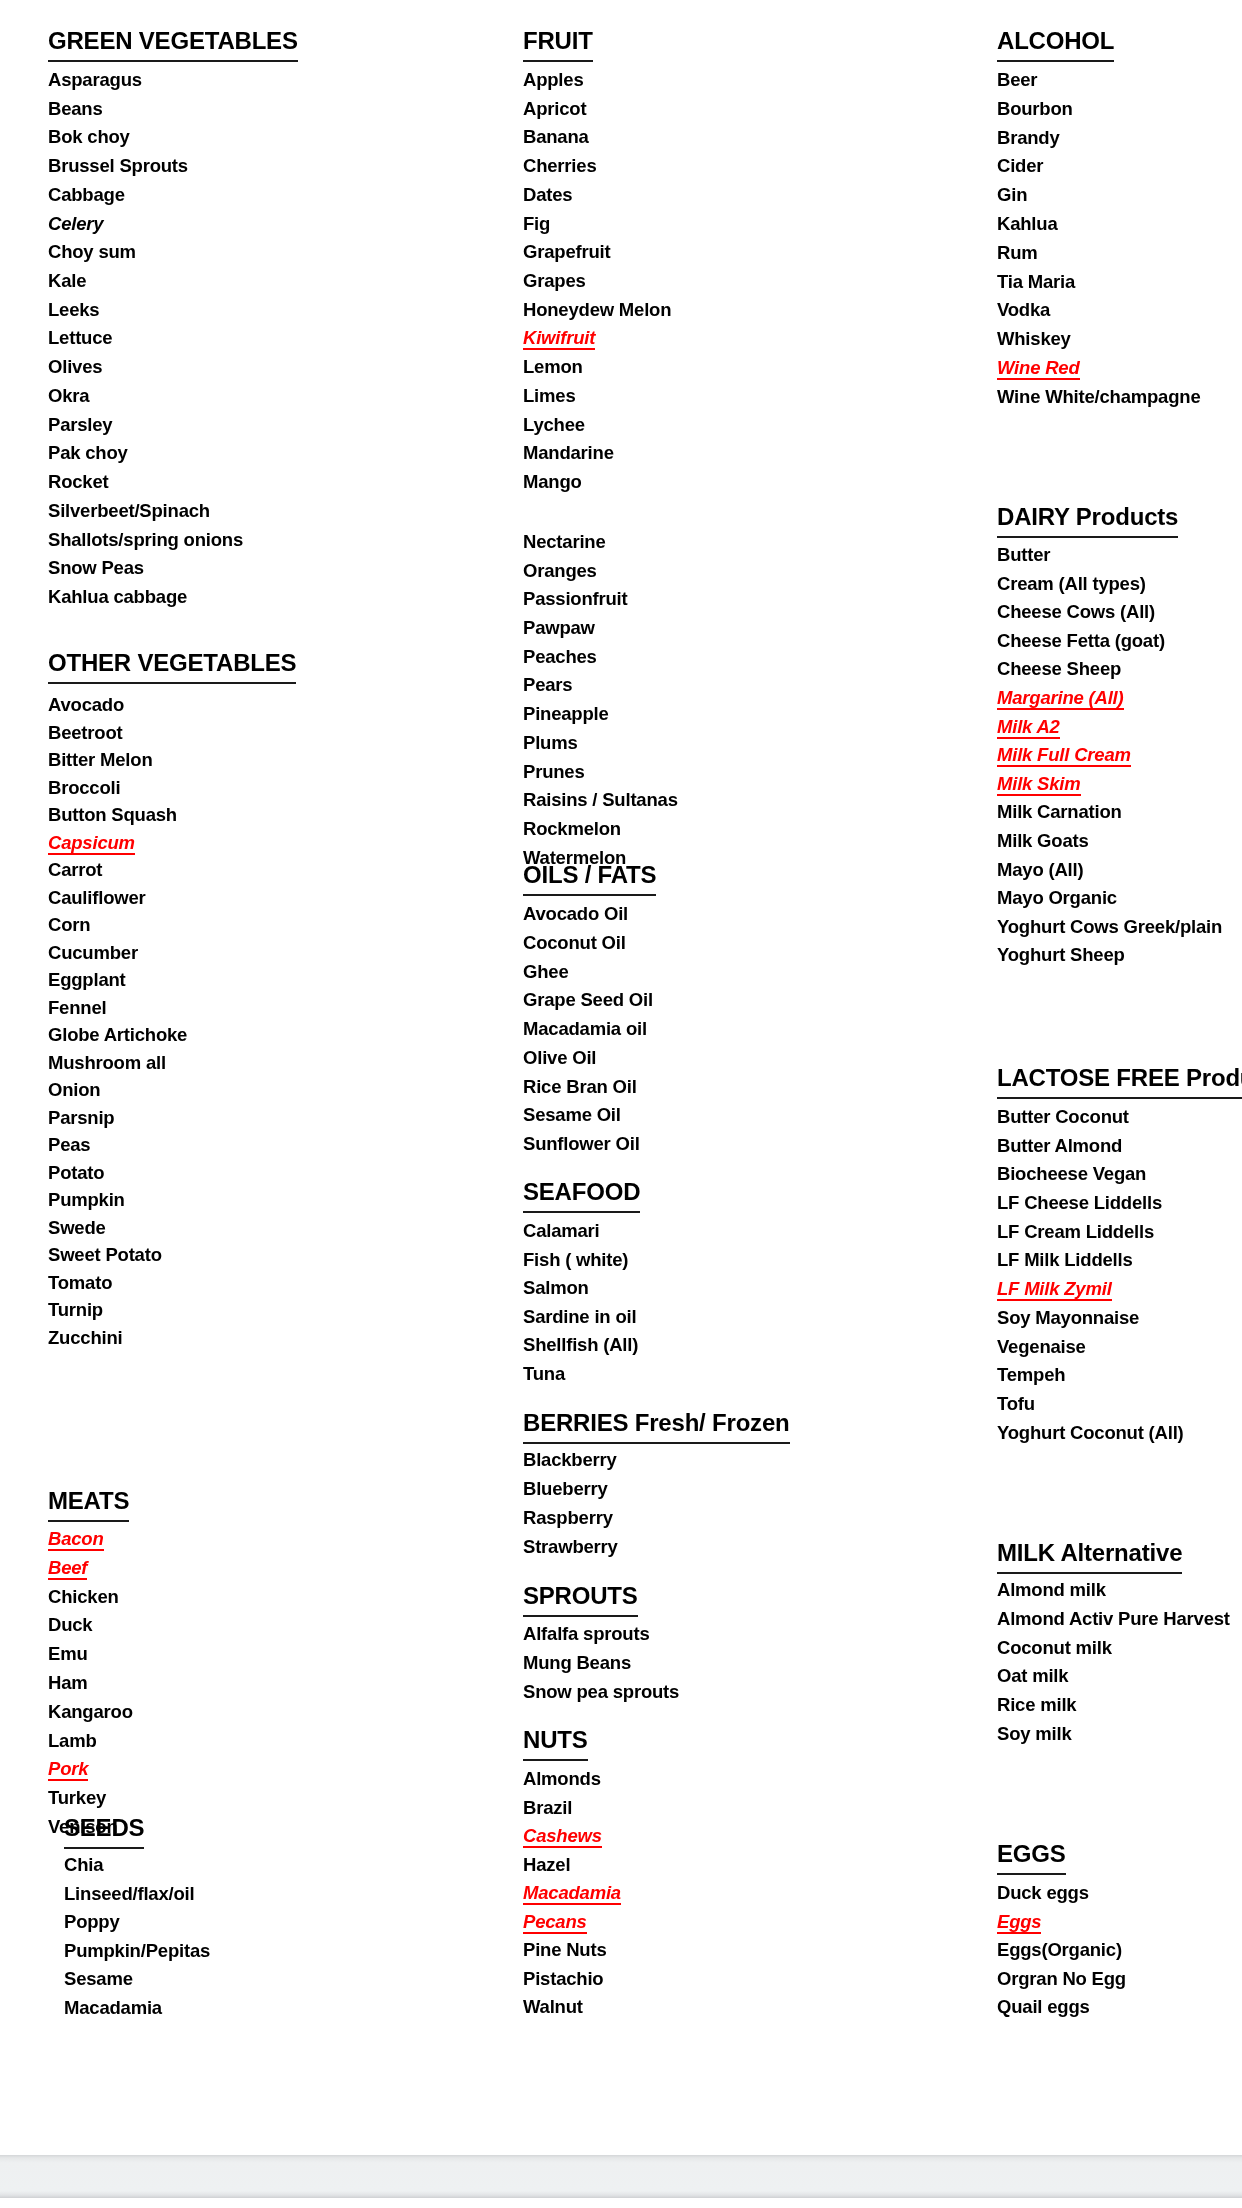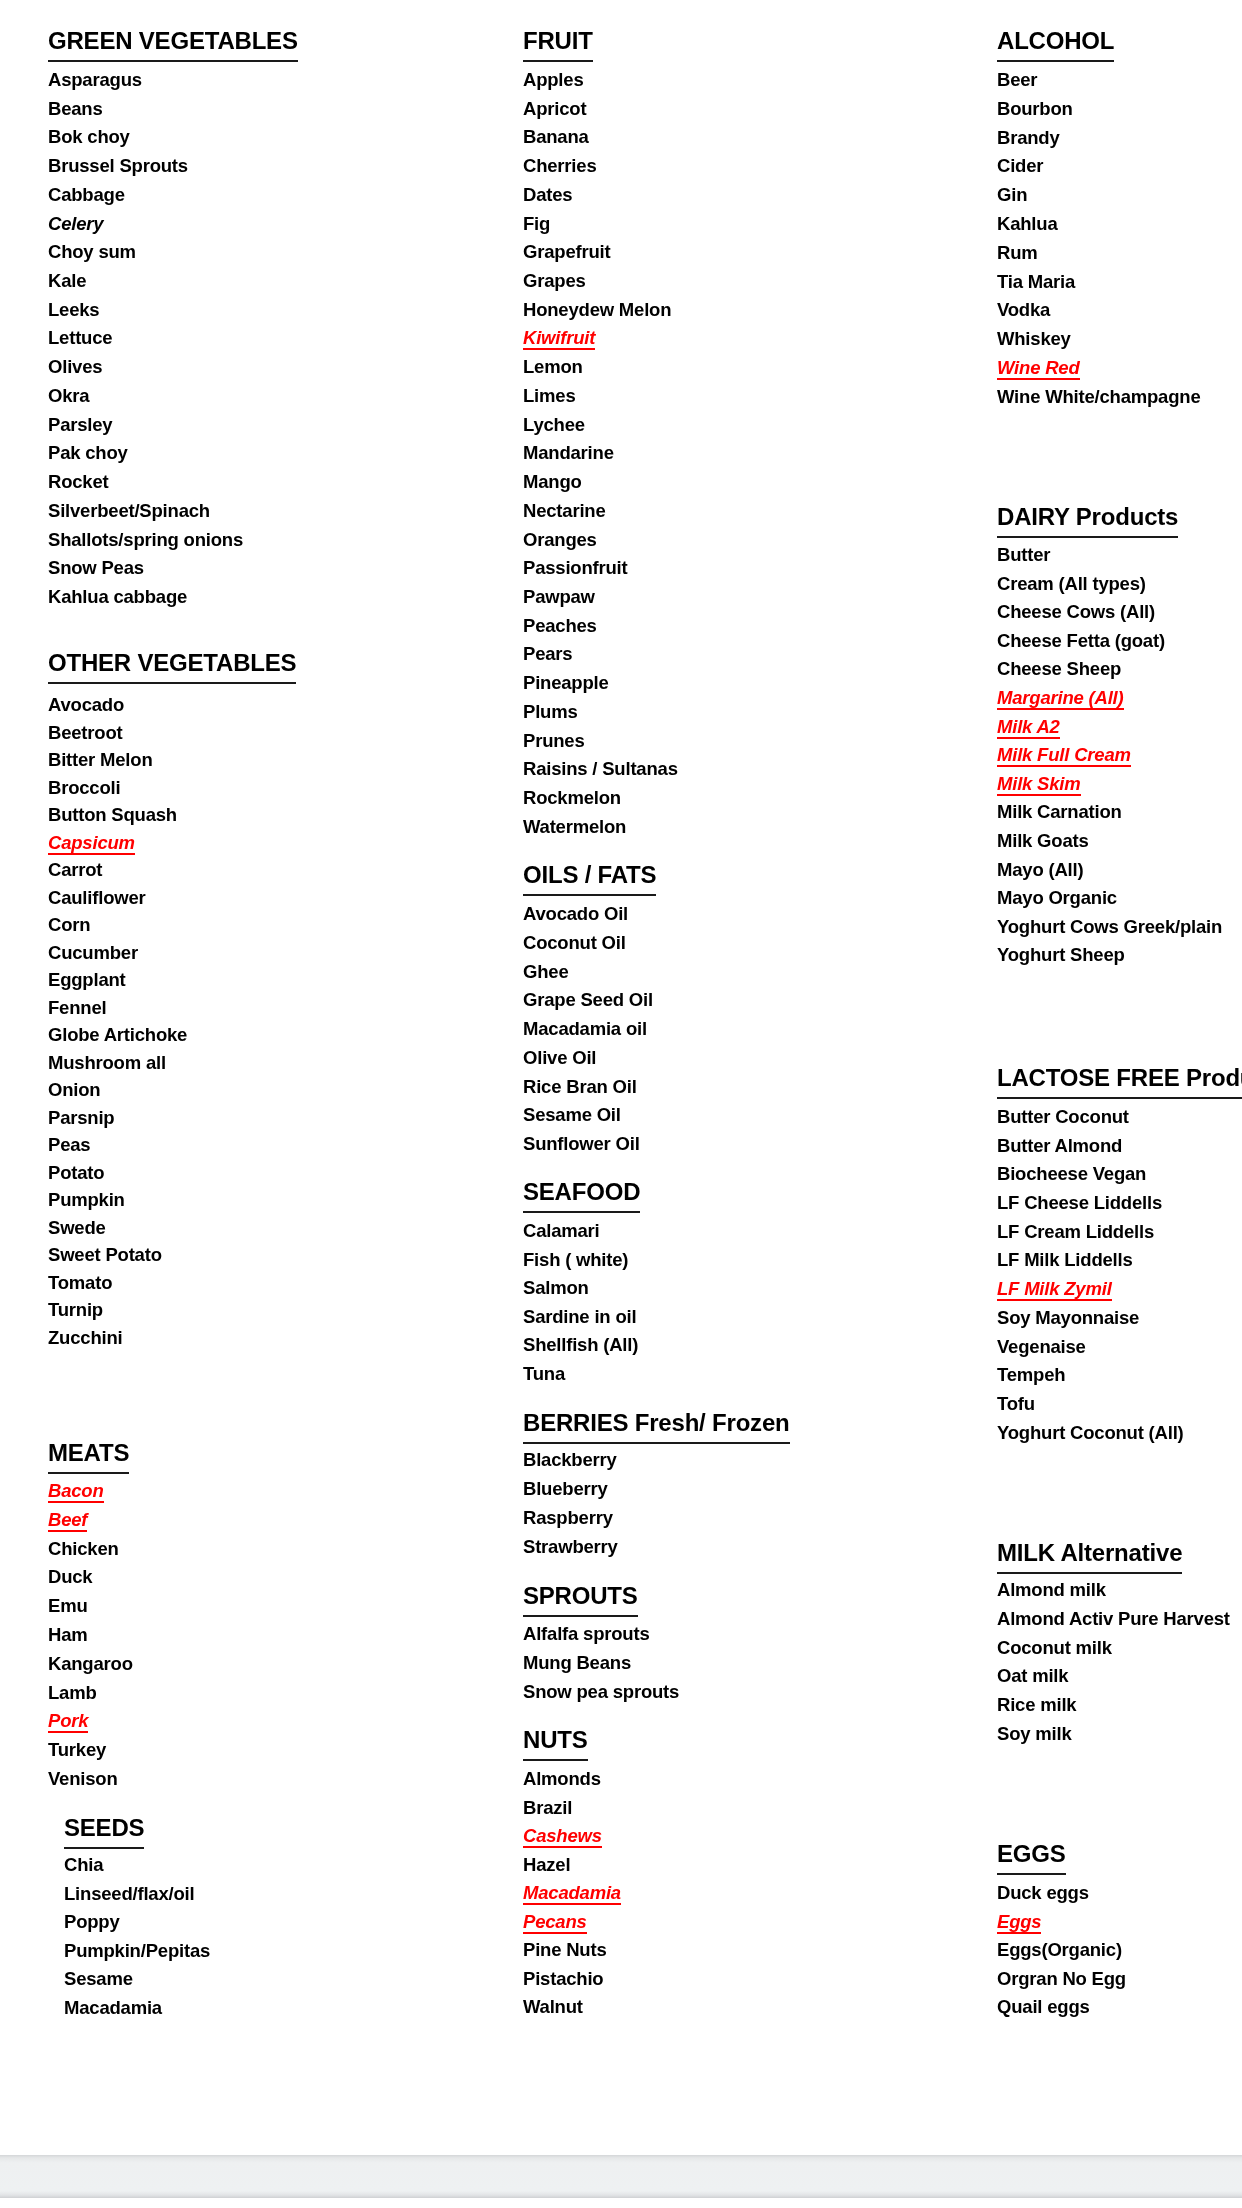--- a/index.html
+++ b/index.html
@@ -83,21 +83,21 @@
           <li class="" style="height: 27.5px; line-height: 27.5px;"><span>Parsnip</span></li>
           <li class="" style="height: 27.5px; line-height: 27.5px;"><span>Peas</span></li>
           <li class="" style="height: 27.5px; line-height: 27.5px;"><span>Potato</span></li>
           <li class="" style="height: 27.5px; line-height: 27.5px;"><span>Pumpkin</span></li>
           <li class="" style="height: 27.5px; line-height: 27.5px;"><span>Swede</span></li>
           <li class="" style="height: 27.5px; line-height: 27.5px;"><span>Sweet Potato</span></li>
           <li class="" style="height: 27.5px; line-height: 27.5px;"><span>Tomato</span></li>
           <li class="" style="height: 27.5px; line-height: 27.5px;"><span>Turnip</span></li>
           <li class="" style="height: 27.5px; line-height: 27.5px;"><span>Zucchini</span></li>
         </ul></div>
-      <div class="section" style="left: 48px; top: 1438px;"><div class="heading">MEATS</div><ul class="items" style="top: 39px;">
+      <div class="section" style="left: 48px; top: 1486px;"><div class="heading">MEATS</div><ul class="items" style="top: 39px;">
           <li class="flag" style="height: 28.8px; line-height: 28.8px;"><span>Bacon</span></li>
           <li class="flag" style="height: 28.8px; line-height: 28.8px;"><span>Beef</span></li>
           <li class="" style="height: 28.8px; line-height: 28.8px;"><span>Chicken</span></li>
           <li class="" style="height: 28.8px; line-height: 28.8px;"><span>Duck</span></li>
           <li class="" style="height: 28.8px; line-height: 28.8px;"><span>Emu</span></li>
           <li class="" style="height: 28.8px; line-height: 28.8px;"><span>Ham</span></li>
           <li class="" style="height: 28.8px; line-height: 28.8px;"><span>Kangaroo</span></li>
           <li class="" style="height: 28.8px; line-height: 28.8px;"><span>Lamb</span></li>
           <li class="flag" style="height: 28.8px; line-height: 28.8px;"><span>Pork</span></li>
           <li class="" style="height: 28.8px; line-height: 28.8px;"><span>Turkey</span></li>
@@ -122,21 +122,21 @@
           <li class="" style="height: 28.72px; line-height: 28.72px;"><span>Fig</span></li>
           <li class="" style="height: 28.72px; line-height: 28.72px;"><span>Grapefruit</span></li>
           <li class="" style="height: 28.72px; line-height: 28.72px;"><span>Grapes</span></li>
           <li class="" style="height: 28.72px; line-height: 28.72px;"><span>Honeydew Melon</span></li>
           <li class="flag" style="height: 28.72px; line-height: 28.72px;"><span>Kiwifruit</span></li>
           <li class="" style="height: 28.72px; line-height: 28.72px;"><span>Lemon</span></li>
           <li class="" style="height: 28.72px; line-height: 28.72px;"><span>Limes</span></li>
           <li class="" style="height: 28.72px; line-height: 28.72px;"><span>Lychee</span></li>
           <li class="" style="height: 28.72px; line-height: 28.72px;"><span>Mandarine</span></li>
           <li class="" style="height: 28.72px; line-height: 28.72px;"><span>Mango</span></li>
-          <li class="" style="height: 28.72px; line-height: 28.72px;"><span>Nectarine</span></li>
+          <li class="" style="height: 28.72px; line-height: 28.72px; margin-top: 31px;"><span>Nectarine</span></li>
           <li class="" style="height: 28.72px; line-height: 28.72px;"><span>Oranges</span></li>
           <li class="" style="height: 28.72px; line-height: 28.72px;"><span>Passionfruit</span></li>
           <li class="" style="height: 28.72px; line-height: 28.72px;"><span>Pawpaw</span></li>
           <li class="" style="height: 28.72px; line-height: 28.72px;"><span>Peaches</span></li>
           <li class="" style="height: 28.72px; line-height: 28.72px;"><span>Pears</span></li>
           <li class="" style="height: 28.72px; line-height: 28.72px;"><span>Pineapple</span></li>
           <li class="" style="height: 28.72px; line-height: 28.72px;"><span>Plums</span></li>
           <li class="" style="height: 28.72px; line-height: 28.72px;"><span>Prunes</span></li>
           <li class="" style="height: 28.72px; line-height: 28.72px;"><span>Raisins / Sultanas</span></li>
           <li class="" style="height: 28.72px; line-height: 28.72px;"><span>Rockmelon</span></li>

